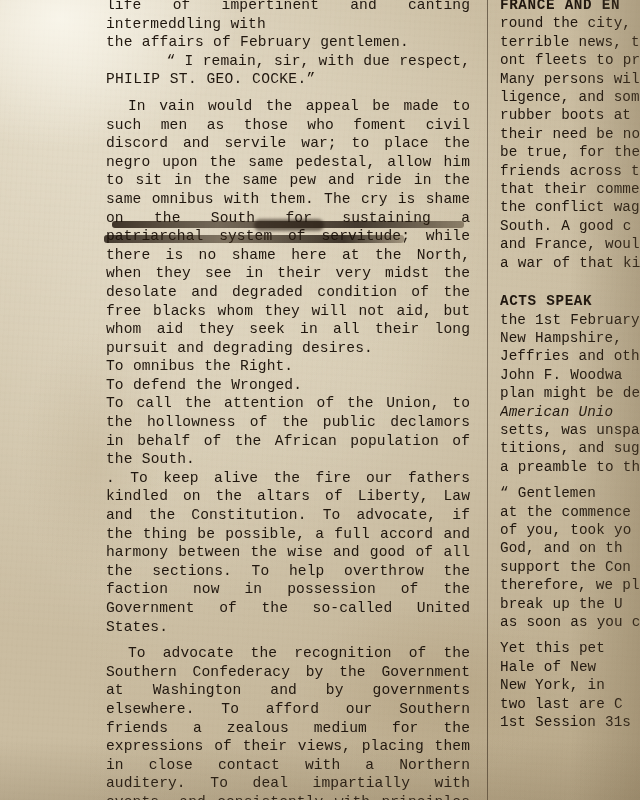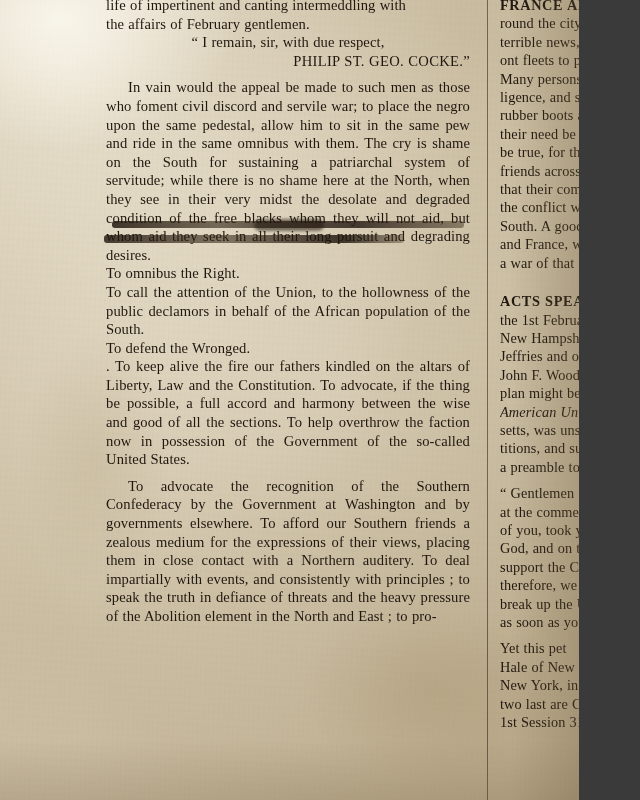--- a/index.html
+++ b/index.html
@@ -2,25 +2,25 @@
 <html><head>
 <meta charset="utf-8">
 <style>
   html, body {
     margin: 0;
     padding: 0;
     background: #3a3a3a;
   }
   #page {
     position: relative;
-    width: 579px;
+    width: 640px;
     height: 800px;
     overflow: hidden;
     background: #737373;
-    font-family: Liberation Serif, serif;
+    font-family: Liberation Mono, monospace;
   }
   
   #paper-base {
     position: absolute;
     inset: 0;
     background:
       radial-gradient(ellipse at 12% 8%, rgba(255,252,240,0.55), rgba(255,252,240,0) 55%),
       radial-gradient(ellipse at 85% 92%, rgba(160,140,105,0.35), rgba(160,140,105,0) 60%),
       radial-gradient(ellipse at 60% 50%, rgba(222,212,190,0.8), rgba(200,186,158,0.9) 70%),
       linear-gradient(105deg, #e5ddc8 0%, #ddd3ba 38%, #d3c8ab 68%, #c9bd9d 100%);
@@ -85,22 +85,22 @@
     margin: 0;
     font-size: 14.6px;
     line-height: 18.6px;
     text-align: justify;
     text-indent: 0;
     letter-spacing: 0.1px;
     word-spacing: 0.4px;
     color: #20170f;
   }
   p.indent { text-indent: 22px; }
-  p.center { text-align: center; text-indent: 0; }
-  p.right  { text-align: right; text-indent: 0; }
+  p.center { text-align: right; text-indent: 0; }
+  p.right  { text-indent: 0; }
   .sig-name {
     font-variant: small-caps;
     letter-spacing: 0.3px;
   }
 
   
   #col-right p {
     font-size: 14.3px;
     line-height: 18.4px;
     text-align: left;
@@ -178,22 +178,22 @@
   <div id="col-rule"></div>
 
   <div class="col" id="col-left">
     <p>life of impertinent and canting intermeddling with</p>
     <p>the affairs of February gentlemen.</p>
     <p class="center">“ I remain, sir, with due respect,</p>
     <p class="right sig-name">PHILIP ST. GEO. COCKE.”</p>
     <div class="spacer-8"></div>
     <p class="indent">In vain would the appeal be made to such men as those who foment civil discord and servile war; to place the negro upon the same pedestal, allow him to sit in the same pew and ride in the same omnibus with them.   The cry is shame on the South for sustaining a patriarchal system of servitude; while there is no shame here at the North, when they see in their very midst the desolate and degraded condition of the free blacks whom they will not aid, but whom aid they seek in all their long pursuit and degrading desires.</p>
     <p>To omnibus the Right.</p>
+    <p>To defend the Wronged.</p>
     <p>To call the attention of the Union, to the hollowness of the public declamors in behalf of the African population of the South.</p>
-    <p>To defend the Wronged.</p>
     <p>. To keep alive the fire our fathers kindled on the altars of Liberty, Law and the Constitution. To advocate, if the thing be possible, a full accord and harmony between the wise and good of all the sections.   To help overthrow the faction now in possession of the Government of the so-called United States.</p>
     <div class="spacer-8"></div>
     <p class="indent">To advocate the recognition of the Southern Confederacy by the Government at Washington and by governments elsewhere.  To afford our Southern friends a zealous medium for the expressions of their views, placing them in close contact with a Northern auditery.  To deal impartially with events, and consistently with principles ; to speak the truth in defiance of threats and the heavy pressure of the Abolition element in the North and East ; to pro-</p>
   </div>
 
   <div class="col" id="col-right">
     <p class="rc-head">FRANCE AND EN</p>
     <p>round the city, g</p>
     <p>terrible news, that</p>
     <p>ont fleets to proceed</p>

